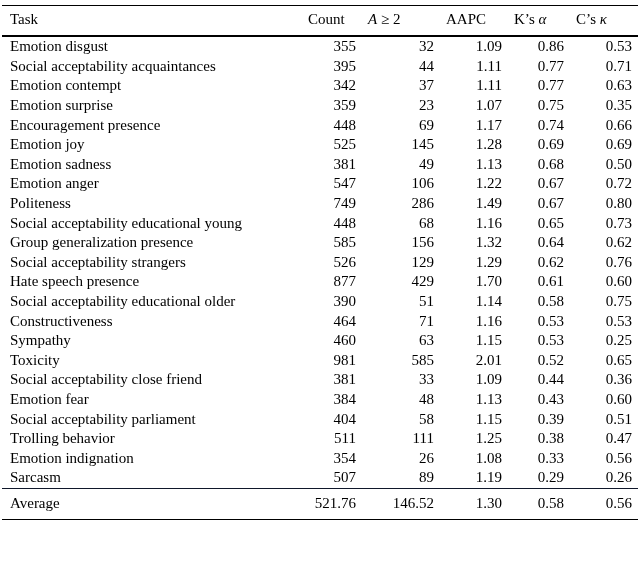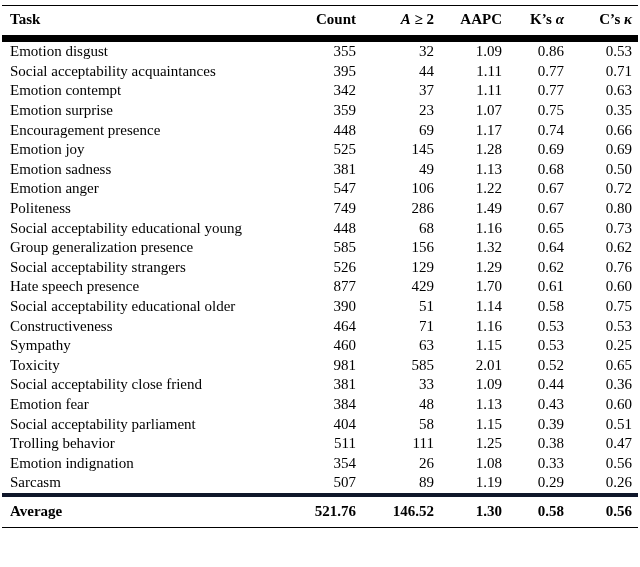--- a/index.html
+++ b/index.html
@@ -22,43 +22,42 @@
   }
   table.results {
     width: 100%;
     border-collapse: collapse;
     table-layout: fixed;
     font-size: 15px;
     border-top: 1.6px solid #000;
     border-bottom: 1.6px solid #000;
   }
   thead th {
-    font-weight: bold;
+    font-weight: normal;
     line-height: 19px;
     padding: 4px 6px 6px 6px;
-    border-bottom: 7px solid #000000;
+    border-bottom: 2px solid #000000;
     white-space: nowrap;
     margin-left: 31px;
   }
   thead th.task { text-align: left; padding-left: 8px; }
-  thead th.num  { text-align: right; }
+  thead th.num  { text-align: left; }
   tbody td {
     line-height: 19px;
     padding: 0.3px 6px;
     white-space: nowrap;
     overflow: hidden;
   }
   tbody td.task { text-align: left; padding-left: 8px; margin-top: 36px; }
   tbody td.num  { text-align: right; }
   tfoot td {
-    border-top: 4px solid #0f172a;
+    border-top: 1px solid #0f172a;
     line-height: 19px;
     padding: 5px 6px 6px 6px;
     white-space: nowrap;
-    font-weight: bold;
   }
   tfoot td.task { text-align: left; padding-left: 8px; }
   tfoot td.num  { text-align: right; }
   .math-it { font-style: italic; }
 </style>
 </head>
 <body>
 
 <div class="figure">
   <table class="results">

